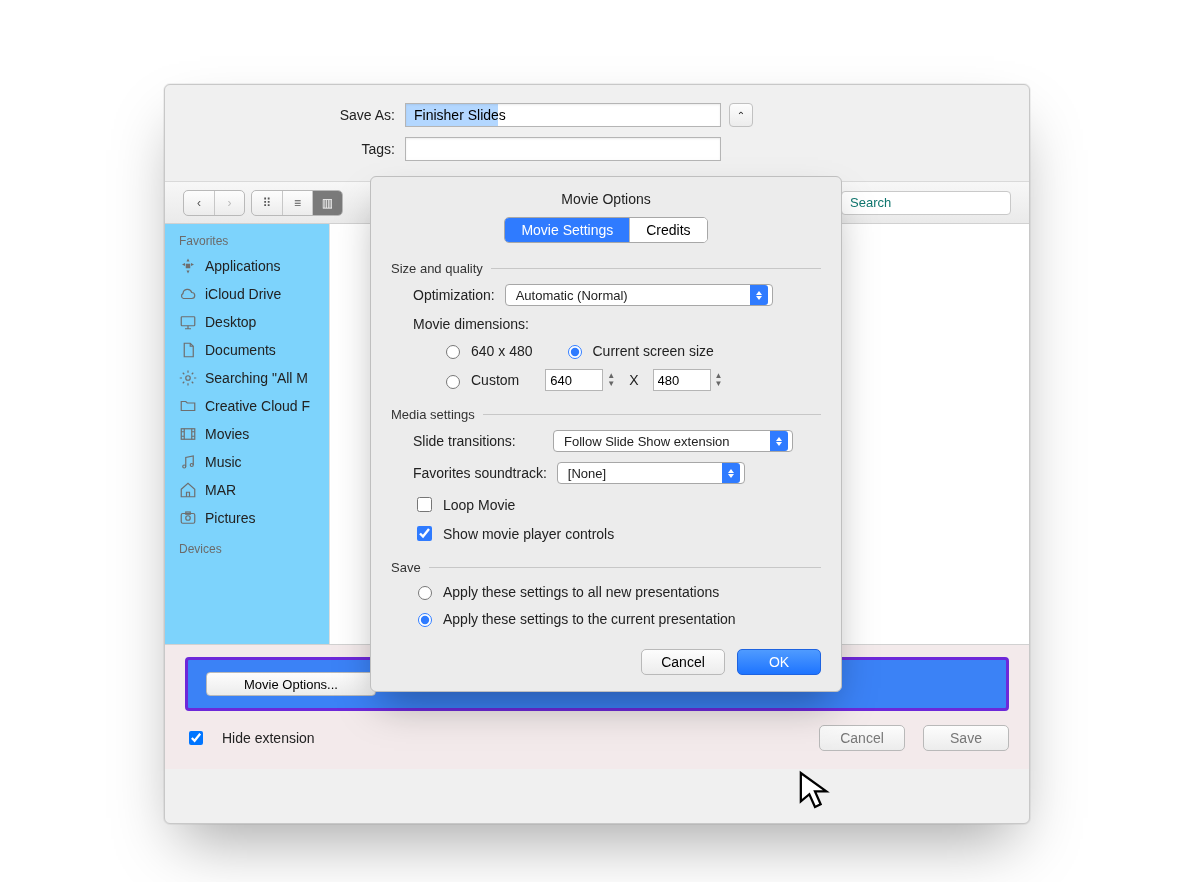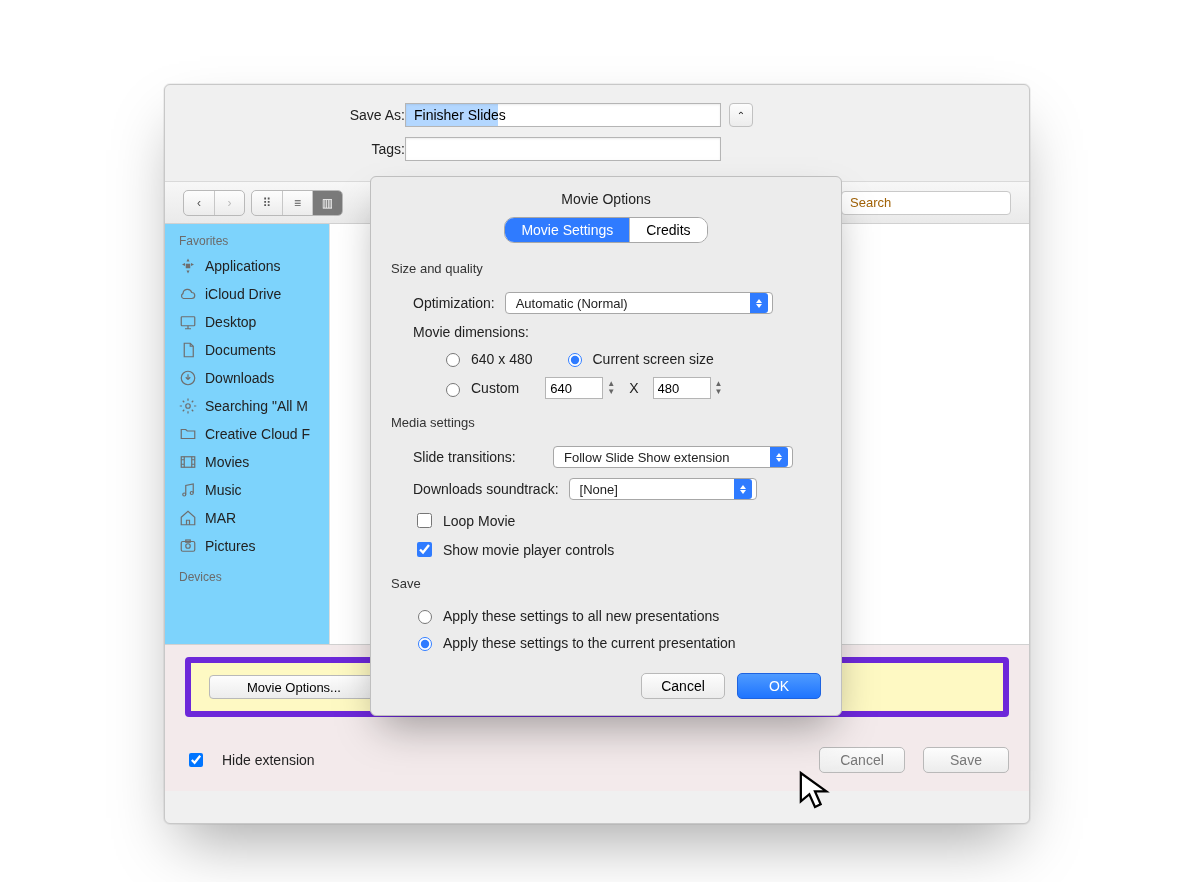--- a/index.html
+++ b/index.html
@@ -34,20 +34,21 @@
     border-bottom: 1px solid #d9d9d9;
   }
   .top-row {
     display: flex;
     align-items: center;
     margin-bottom: 10px;
   }
   .top-row label {
     width: 200px;
     text-align: right;
+    padding-right: 10px;
     font-size: 14px;
   }
   .text-input {
     width: 316px;
     height: 24px;
     border: 1px solid #b5b5b5;
     background: #fff;
     padding: 0 6px;
     font-size: 14px;
     box-shadow: inset 0 1px 2px rgba(0,0,0,.08);
@@ -92,21 +93,21 @@
   .seg button.active { background:#7a7a7a; color:#fff; }
   .seg button.disabled { color:#bbb; }
   .toolbar-spacer { flex: 1; }
   .search-toolbar {
     width: 170px; height: 24px;
     border: 1px solid #c9c9c9;
     border-radius: 4px;
     background: #fff;
     padding: 0 8px;
     font-size: 13px;
-    color:#a16207;
+    color:#0f766e;
     display:flex; align-items:center;
   }
 
   .body {
     display:flex;
     height: 420px;
   }
 
   .sidebar {
     width: 165px;
@@ -131,25 +132,25 @@
   .content-area {
     flex: 1; background:#fff;
   }
 
   .bottom-bar {
     border-top: 1px solid #d1d1d1;
     padding: 12px 20px 18px;
     background:#f3eaeb;
   }
   .bottom-bar .mid {
-    background:#fef9c3;
-    border:6px solid #6d28d9;
+    background:#3b82f6;
+    border:3px solid #6d28d9;
     border-radius:4px;
     padding: 12px 18px;
-    margin-bottom: 30px;
+    margin-bottom: 14px;
     display:flex;
   }
   .mo-button {
     width: 170px; height:24px;
     border:1px solid #b9b9b9;
     border-radius:4px;
     background: linear-gradient(#fdfdfd,#ececec);
     font-size:13px;
     cursor:pointer;
   }
@@ -182,34 +183,34 @@
     text-align:center;
     font-size:14px;
     padding-bottom: 10px;
   }
   .tabbar {
     display:flex; justify-content:center; margin-bottom: 18px;
   }
   .tabbar .tabs {
     display:inline-flex;
     border:1px solid #a7a7a7;
-    border-radius:10px;
+    border-radius:5px;
     overflow:hidden;
     background:#fff;
   }
   .tabs button { border:none; padding:4px 16px; font-size:14px; cursor:pointer; background:#fff; }
   .tabs button.active { background:#2f7bff; color:#fff; }
   .tabs button + button { border-left:1px solid #b8b8b8; }
 
   .section {
     margin-bottom: 16px;
   }
   .section-h {
-    display:flex; gap:8px;
-    font-size:13px; color:#333;flex-direction:column;
+    display:flex; align-items:center; gap:8px;
+    font-size:13px; color:#333;
   }
   .section-h .rule { flex:1; height:1px; background:#c7c7c7; }
   .section-body {
     padding: 8px 0 0 22px;
     font-size:14px;
   }
   .fld-row { display:flex; align-items:center; gap:10px; margin-bottom:10px; }
   .fld-row > label:first-child { min-width: 0; }
   .mac-select {
     height:22px;
@@ -348,29 +349,20 @@
         <span>Desktop</span>
       </div>
       <div class="sb-item">
         <span class="sb-icon">
             <svg width="18" height="18" viewBox="0 0 24 24" fill="none" stroke="currentColor" stroke-width="1.6">
               <path d="M7 3h8l4 4v14H7z"></path>
               <path d="M15 3v4h4"></path>
             </svg>
           </span>
         <span>Documents</span>
-      </div>
-      <div class="sb-item">
-        <span class="sb-icon">
-            <svg width="18" height="18" viewBox="0 0 24 24" fill="none" stroke="currentColor" stroke-width="1.6">
-              <circle cx="12" cy="12" r="9"></circle>
-              <path d="M12 7v7m0 0l-3-3m3 3l3-3"></path>
-            </svg>
-          </span>
-        <span>Downloads</span>
       </div>
       <div class="sb-item">
         <span class="sb-icon">
             <svg width="18" height="18" viewBox="0 0 24 24" fill="none" stroke="currentColor" stroke-width="1.6">
               <circle cx="12" cy="12" r="3"></circle>
               <path d="M12 2v3M12 19v3M4 12H1M23 12h-3M5 5l2 2M17 17l2 2M5 19l2-2M17 7l2-2"></path>
             </svg>
           </span>
         <span>Searching "All M</span>
       </div>
@@ -510,21 +502,21 @@
         <label style="width:130px">Slide transitions:</label>
         <div class="mac-select" style="width:240px">
           <span class="val">Follow Slide Show extension</span>
           <span class="caret">
               <span class="up"></span>
               <span class="down"></span>
             </span>
         </div>
       </div>
       <div class="fld-row">
-        <label>Downloads soundtrack:</label>
+        <label>Favorites soundtrack:</label>
         <div class="mac-select" style="width:188px">
           <span class="val">[None]</span>
           <span class="caret">
               <span class="up"></span>
               <span class="down"></span>
             </span>
         </div>
       </div>
       <div class="chk-row">
         <input type="checkbox" style="">

